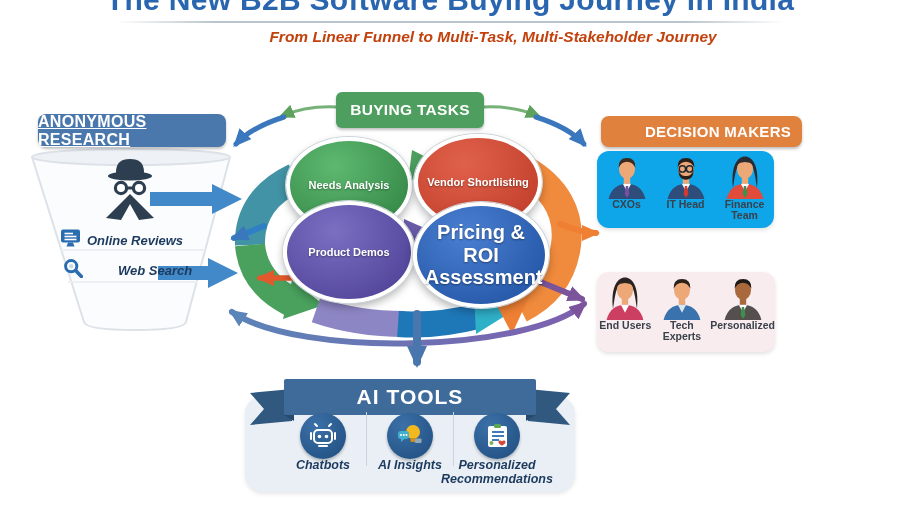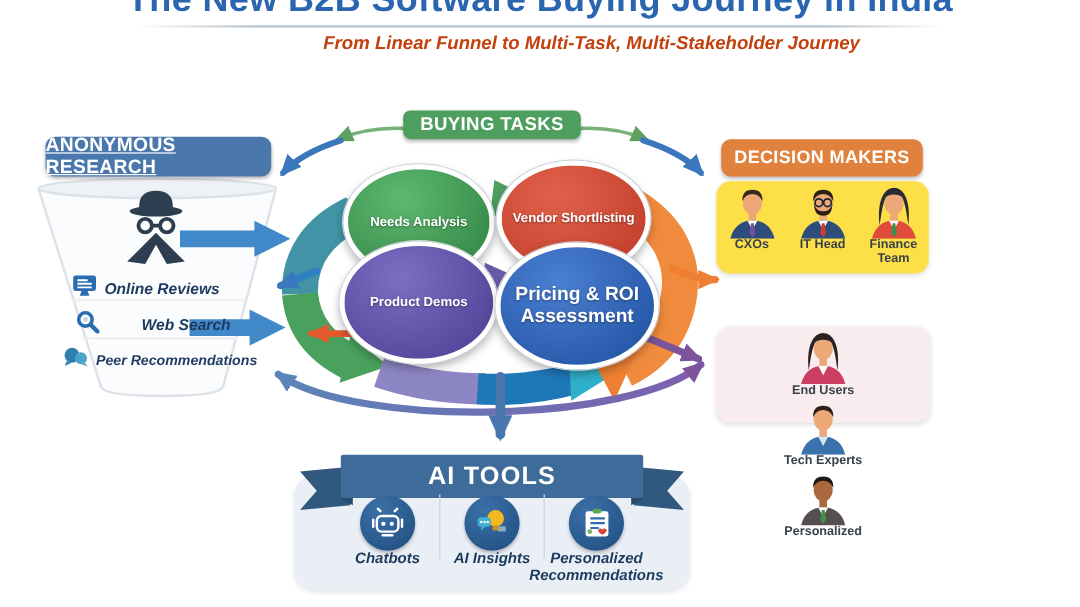--- a/index.html
+++ b/index.html
@@ -12,47 +12,47 @@
          font-size:30px;font-weight:bold;color:#2a66b0;letter-spacing:.3px;}
   .title-divider{position:absolute;left:115px;top:21px;width:670px;height:2px;
          background:linear-gradient(to right,rgba(185,196,204,0),#b9c4cc 15%,#b9c4cc 85%,rgba(185,196,204,0));}
   .subtitle{position:absolute;left:0;top:28px;width:900px;text-align:center;
          font-size:15.5px;font-weight:bold;font-style:italic;color:#c2410c;margin-left:43px;}
 
   
   .badge{position:absolute;display:flex;align-items:center;justify-content:center;color:#fff;
          font-weight:bold;border-radius:8px;box-shadow:0 2px 3px rgba(0,0,0,.25);letter-spacing:.3px;}
   .anon-badge{left:38px;top:114px;width:188px;height:33px;font-size:16px;text-decoration:underline;}
-  .buying-badge{left:336px;top:92px;width:148px;height:24px;font-size:15.5px;border-radius:6px;}
-  .dm-badge{left:601px;top:116px;width:168px;height:31px;font-size:15px;}
+  .buying-badge{left:336px;top:92px;width:148px;height:36px;font-size:15.5px;border-radius:6px;}
+  .dm-badge{left:601px;top:116px;width:168px;height:31px;font-size:15px;padding-left:33px;}
   .infl-badge{left:604px;top:241px;width:166px;height:29px;font-size:15px;}
 
   
   .spy{position:absolute;left:94px;top:156px;}
   .f-item{position:absolute;display:flex;align-items:center;gap:6px;}
   .f1{left:60px;top:228px;} .f2{left:63px;top:258px;gap:35px;} .f3{left:52px;top:288px;}
   .f-label{font-size:13px;font-weight:bold;font-style:italic;color:#1c3a5e;white-space:nowrap;}
   .f3 .f-label{font-size:11.8px;}
 
   
   .tc{position:absolute;border-radius:50%;border:4px solid #fff;
       box-shadow:0 0 0 1px #cdd5db,0 4px 8px rgba(0,0,0,.3);
       display:flex;align-items:center;justify-content:center;text-align:center;color:#fff;
       font-weight:bold;font-size:11px;line-height:1.12;text-shadow:0 1px 2px rgba(0,0,0,.4);
       background:radial-gradient(ellipse at 38% 28%, var(--c1), var(--c2));}
   .tc span{width:88%;}
   .tc0{left:286px;top:137px;width:118px;height:88px;}
   .tc1{left:414px;top:134px;width:120px;height:88px;}
   .tc2{left:283px;top:201px;width:124px;height:94px;}
-  .tc3{left:413px;top:202px;width:128px;height:98px;font-size:16px;}
+  .tc3{left:413px;top:202px;width:128px;height:98px;font-size:20px;}
 
   
   .panel{position:absolute;border-radius:12px;display:flex;box-shadow:0 2px 4px rgba(0,0,0,.12);}
   .dm-panel{left:597px;top:151px;width:177px;height:77px;}
-  .infl-panel{left:597px;top:272px;width:178px;height:80px;flex-direction:column;}
+  .infl-panel{left:597px;top:272px;width:178px;height:80px;}
   .member{flex:1;display:flex;flex-direction:column;align-items:center;padding-top:3px;}
   .avatar{width:48px;height:45px;}
   .member-label{font-size:10.5px;font-weight:bold;color:#3a414b;text-align:center;line-height:1.05;}
 
   
   .ai-panel{position:absolute;left:245px;top:396px;width:330px;height:96px;background:#e9eff5;
             border-radius:18px;box-shadow:0 2px 4px rgba(0,0,0,.1);}
   .ai-ribbon-svg{position:absolute;left:250px;top:377px;}
   .ai-banner-label{position:absolute;left:287px;top:380px;width:246px;height:34px;display:flex;
             align-items:center;justify-content:center;color:#fff;font-weight:bold;font-size:21px;letter-spacing:1px;}
@@ -169,48 +169,37 @@
   <div class="f-item f2">
     <span>
       <svg width="20" height="20" viewBox="0 0 20 20">
           <circle cx="8.2" cy="8.2" r="5.6" fill="#fff" stroke="#2a6cb0" stroke-width="3"></circle>
           <line x1="12.6" y1="12.6" x2="18.4" y2="18.4" stroke="#2a6cb0" stroke-width="3.6" stroke-linecap="round"></line>
           <circle cx="8.2" cy="8.2" r="2.2" fill="#2a6cb0" opacity=".25"></circle>
         </svg>
     </span>
     <span class="f-label">Web Search</span>
   </div>
-  <div class="f-item f3">
-    <span>
-      <svg width="22" height="18" viewBox="0 0 22 18">
-          <circle cx="8" cy="8" r="6.2" fill="#2e7fae"></circle>
-          <polygon points="3.5,13 2,17 8,14" fill="#2e7fae"></polygon>
-          <circle cx="15.5" cy="10.5" r="5" fill="#4aa6c4"></circle>
-          <polygon points="19,14.5 21,17.5 15.5,15.3" fill="#4aa6c4"></polygon>
-        </svg>
-    </span>
-    <span class="f-label">Peer Recommendations</span>
-  </div>
 
   <div class="badge buying-badge" style="background: rgb(77, 158, 95);">BUYING TASKS</div>
   <div class="tc tc0" style="--c1: #5eb970; --c2: #2e8040;">
       <span>Needs Analysis</span>
     </div>
   <div class="tc tc1" style="--c1: #e0614b; --c2: #bd3a26;">
       <span>Vendor Shortlisting</span>
     </div>
   <div class="tc tc2" style="--c1: #7b6fc2; --c2: #493c92;">
       <span>Product Demos</span>
     </div>
   <div class="tc tc3" style="--c1: #4a7fd1; --c2: #1e4f9f;">
       <span>Pricing &amp; ROI Assessment</span>
     </div>
 
   <div class="badge dm-badge" style="background: rgb(224, 129, 61);">DECISION MAKERS</div>
-  <div class="panel dm-panel" style="background: #fde047;">
+  <div class="panel dm-panel" style="background: #0ea5e9;">
     <div class="member">
       <div class="avatar"><svg viewBox="0 0 60 56" width="48" height="45">
             <rect x="26" y="27" width="8" height="11" fill="#eda877"></rect>
             <ellipse cx="30" cy="19" rx="10" ry="12" fill="#eda877"></ellipse>
             <path d="M19.5,17 Q19,5 30,5 Q41,5 40.5,17 Q37,9.5 30,9.5 Q23,9.5 19.5,17 Z" fill="#3a2a20"></path>
             <path d="M7,56 C10,43 19,37 30,37 C41,37 50,43 53,56 Z" fill="#2e4d7b"></path>
             <path d="M25,37.5 L30,47 L35,37.5 L33,37 L27,37 Z" fill="#ffffff"></path>
             <path d="M28.6,40 L31.4,40 L33,50 L30,54.5 L27,50 Z" fill="#7b4fa0"></path>
           </svg></div>
       <div class="member-label">CXOs</div>

